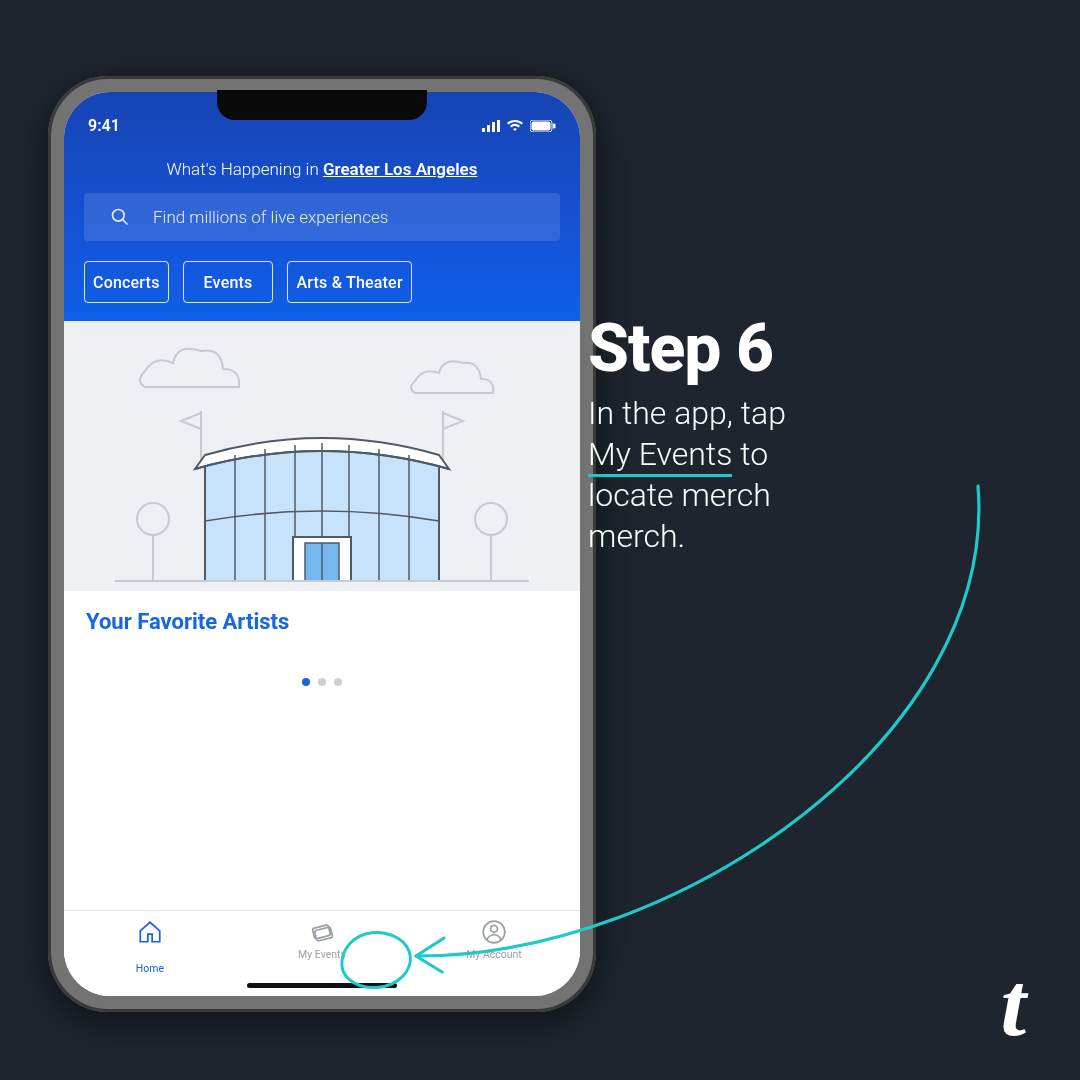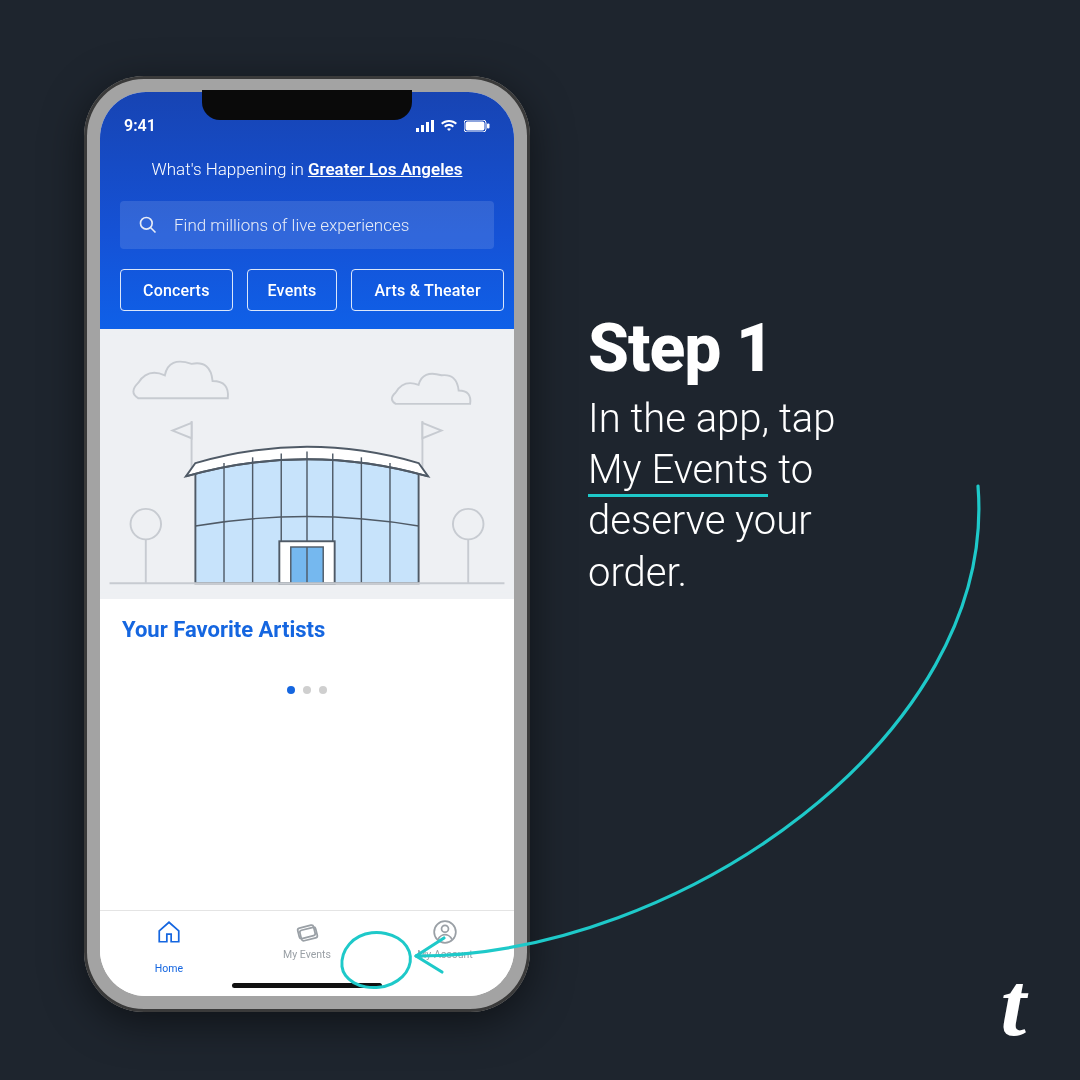--- a/index.html
+++ b/index.html
@@ -8,25 +8,25 @@
     height: 1080px;
     background: #1e252e;
     font-family: -apple-system, BlinkMacSystemFont, "Segoe UI", Roboto, Helvetica, Arial, sans-serif;
     position: relative;
     overflow: hidden;
   }
 
   
   .phone {
     position: absolute;
-    left: 84px;
+    left: 48px;
     top: 76px;
-    width: 446px;
+    width: 548px;
     height: 936px;
-    background: #a3a3a3;
+    background: #737373;
     border-radius: 60px;
     box-shadow: 0 0 0 3px #3a3a3a inset, 0 10px 40px rgba(0,0,0,.5);
     padding: 16px;
   }
   .notch {
     position: absolute;
     top: 14px;
     left: 50%;
     transform: translateX(-50%);
     width: 210px;
@@ -71,48 +71,48 @@
     font-size: 17px;
     font-weight: 300;
     text-align: center;
   }
   .location-line .loc {
     font-weight: 600;
     text-decoration: underline;
   }
 
   .search-bar {
-    margin: 8px 20px 20px 20px;
+    margin: 0 20px 20px 20px;
     background: rgba(255,255,255,0.12);
     border-radius: 4px;
     height: 48px;
     display: flex;
     align-items: center;
-    padding: 0 18px;
+    padding: 0 26px;
     color: #e7ecf7;
     font-size: 17px;
-    gap: 16px;
+    gap: 23px;
     font-weight: 300;
   }
   .search-bar svg { stroke: #e7ecf7; }
 
   .cat-row {
     display: flex;
     gap: 14px;
     padding: 0 20px;
   }
   .cat-btn {
     flex: none;
     border: 1.5px solid rgba(255,255,255,.85);
     color: #fff;
     border-radius: 4px;
     height: 42px;
     display: flex;
     align-items: center;
-    padding: 0 22px;
+    padding: 0 8px;
     font-size: 16px;
     font-weight: 500;
     letter-spacing: .2px;
   }
   .cat-btn:nth-child(2){ padding: 0 20px; }
 
   
   .card-area {
     flex: 1;
     background: #fff;
@@ -223,21 +223,21 @@
     color: #fff;
     width: 440px;
   }
   .side h1 {
     font-size: 66px;
     font-weight: 800;
     margin-bottom: 6px;
     letter-spacing: -1px;
   }
   .side p {
-    font-size: 40px;
+    font-size: 32px;
     line-height: 1.28;
     font-weight: 300;
   }
   .side .underline {
     border-bottom: 3px solid #1ec9c9;
     padding-bottom: 1px;
   }
 
   
   .brand {
@@ -392,22 +392,22 @@
 </div>
 
 <div class="anno-circle"></div>
 <svg class="anno-arrow" viewBox="0 0 620 520">
   <path d="M580 10 C 600 260, 280 480, 20 480"></path>
   <path d="M18 480 l28 -18"></path>
   <path d="M18 480 l26 16"></path>
 </svg>
 
 <div class="side">
-  <h1>Step 1</h1>
+  <h1>Step 6</h1>
   <p>
     <span>In the app, tap</span><br>
     <span class="underline">My Events</span><span> to</span><br>
-    <span>deserve your</span><br>
-    <span>order.</span>
+    <span>locate merch</span><br>
+    <span>merch.</span>
   </p>
 </div>
 
 <div class="brand">t</div>
 
 </body></html>

